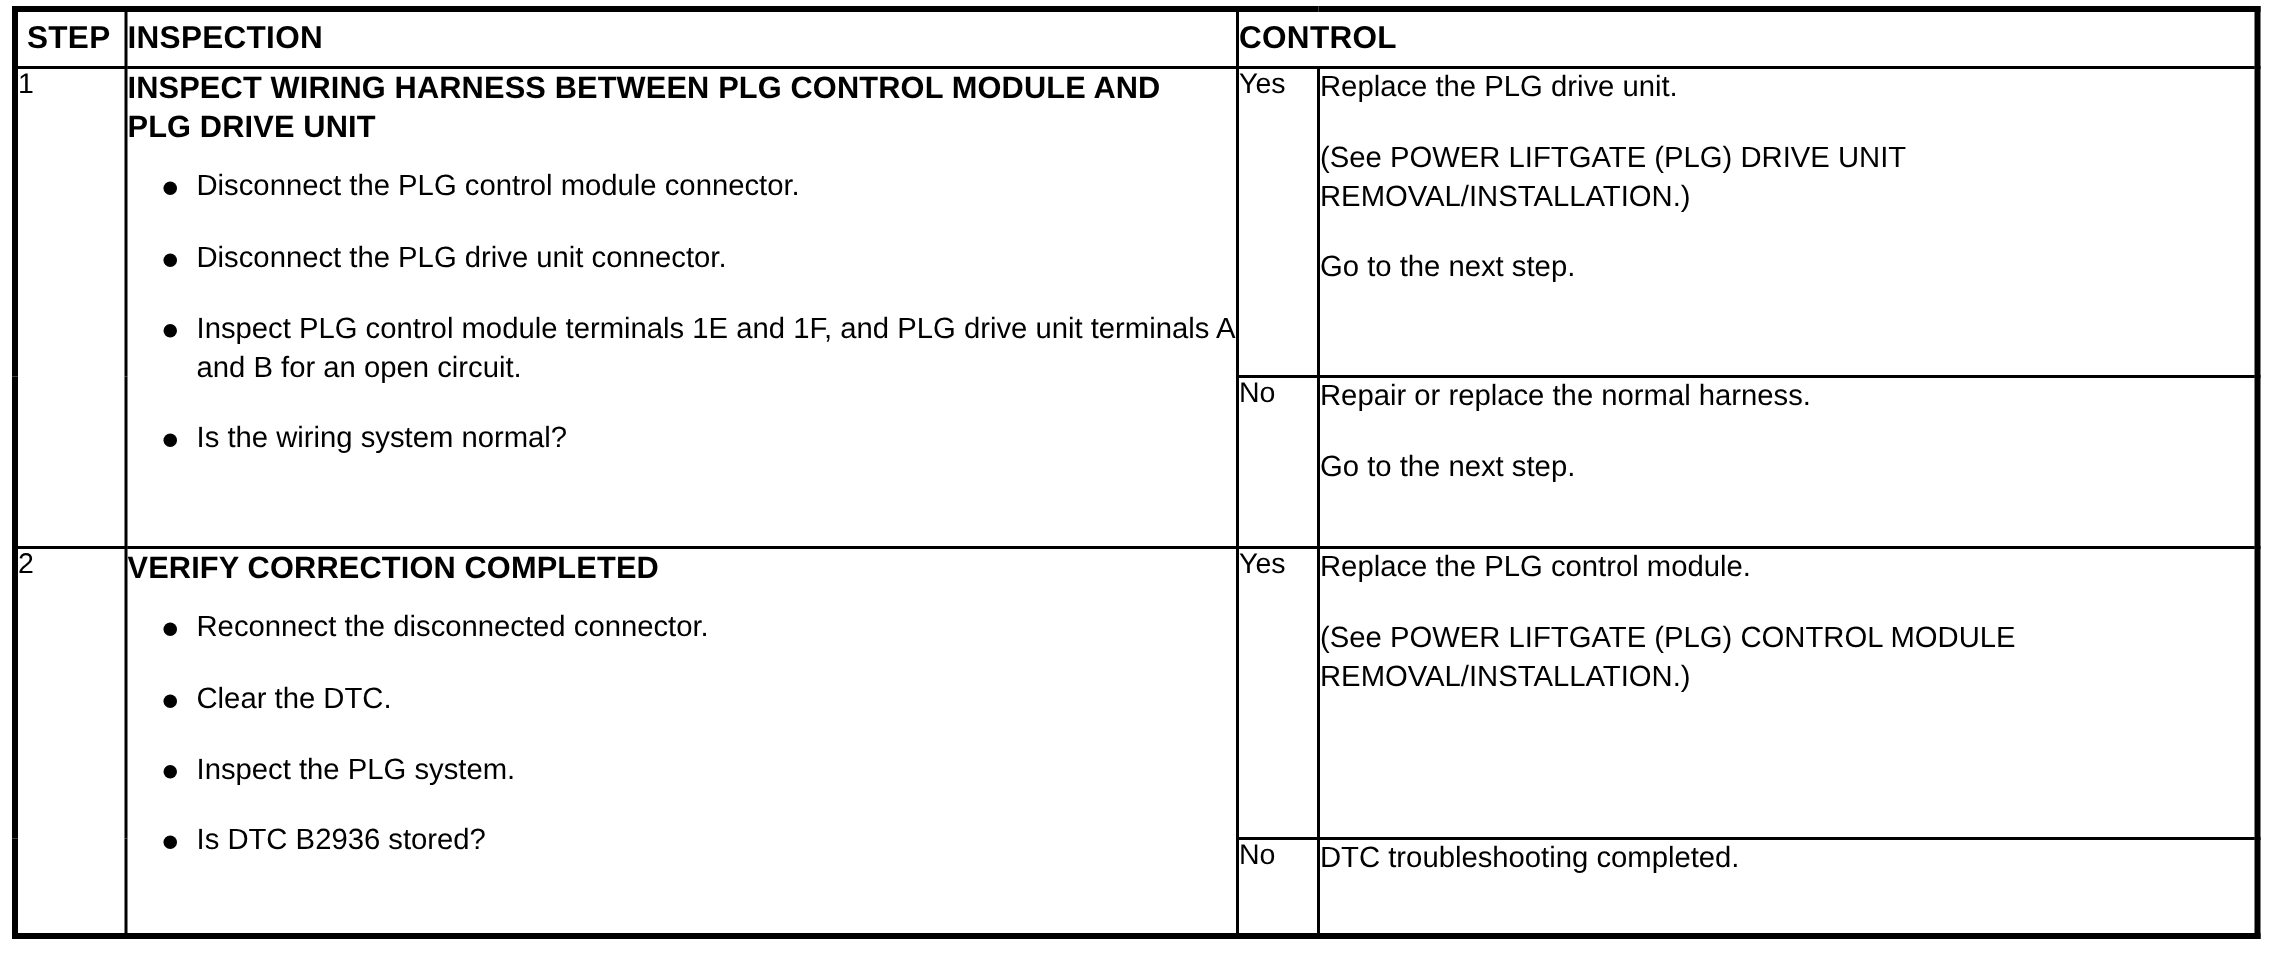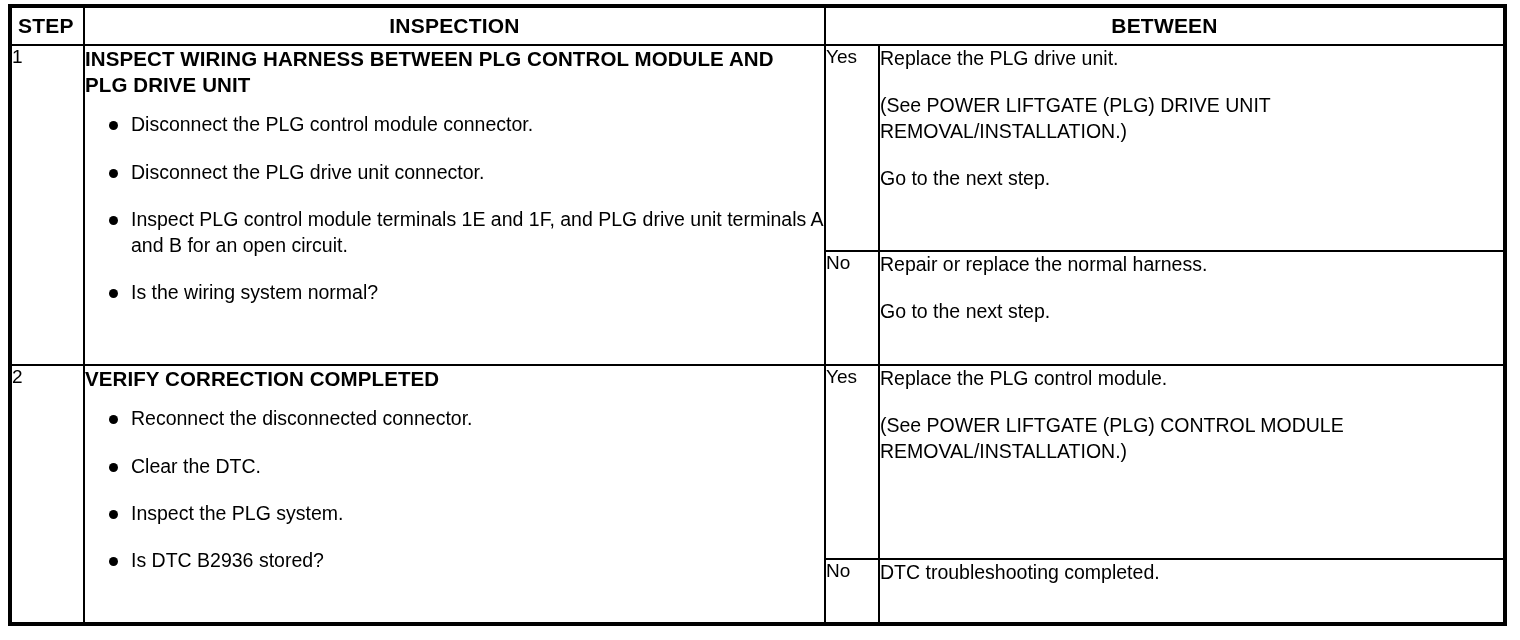--- a/index.html
+++ b/index.html
@@ -46,21 +46,21 @@
   }
 
   
   col.c-step   { width: 74px; }
   col.c-insp   { width: 741px; }
   col.c-yn     { width: 54px; }
   col.c-action { width: 626px; }
 
   
   .hdr-cell {
-    text-align: center;
+    text-align: left;
     font-weight: bold;
     font-size: 21px;
     letter-spacing: 0.2px;
     height: 36px;
     line-height: 36px;
     white-space: nowrap;
   }
   .hdr-cell.left {
     text-align: left;
     padding-left: 6px;
@@ -142,21 +142,21 @@
       <col class="c-step">
       <col class="c-insp">
       <col class="c-yn">
       <col class="c-action">
     </colgroup>
 
     <thead>
       <tr>
         <th class="hdr-cell left">STEP</th>
         <th class="hdr-cell">INSPECTION</th>
-        <th class="hdr-cell" colspan="2">BETWEEN</th>
+        <th class="hdr-cell" colspan="2">CONTROL</th>
       </tr>
     </thead>
 
     <tbody>
 
       <tr>
         <td class="step-cell" rowspan="2">1</td>
 
         <td class="insp-cell" rowspan="2">
           <div class="insp-title">INSPECT WIRING HARNESS BETWEEN PLG CONTROL MODULE AND PLG DRIVE UNIT</div>

